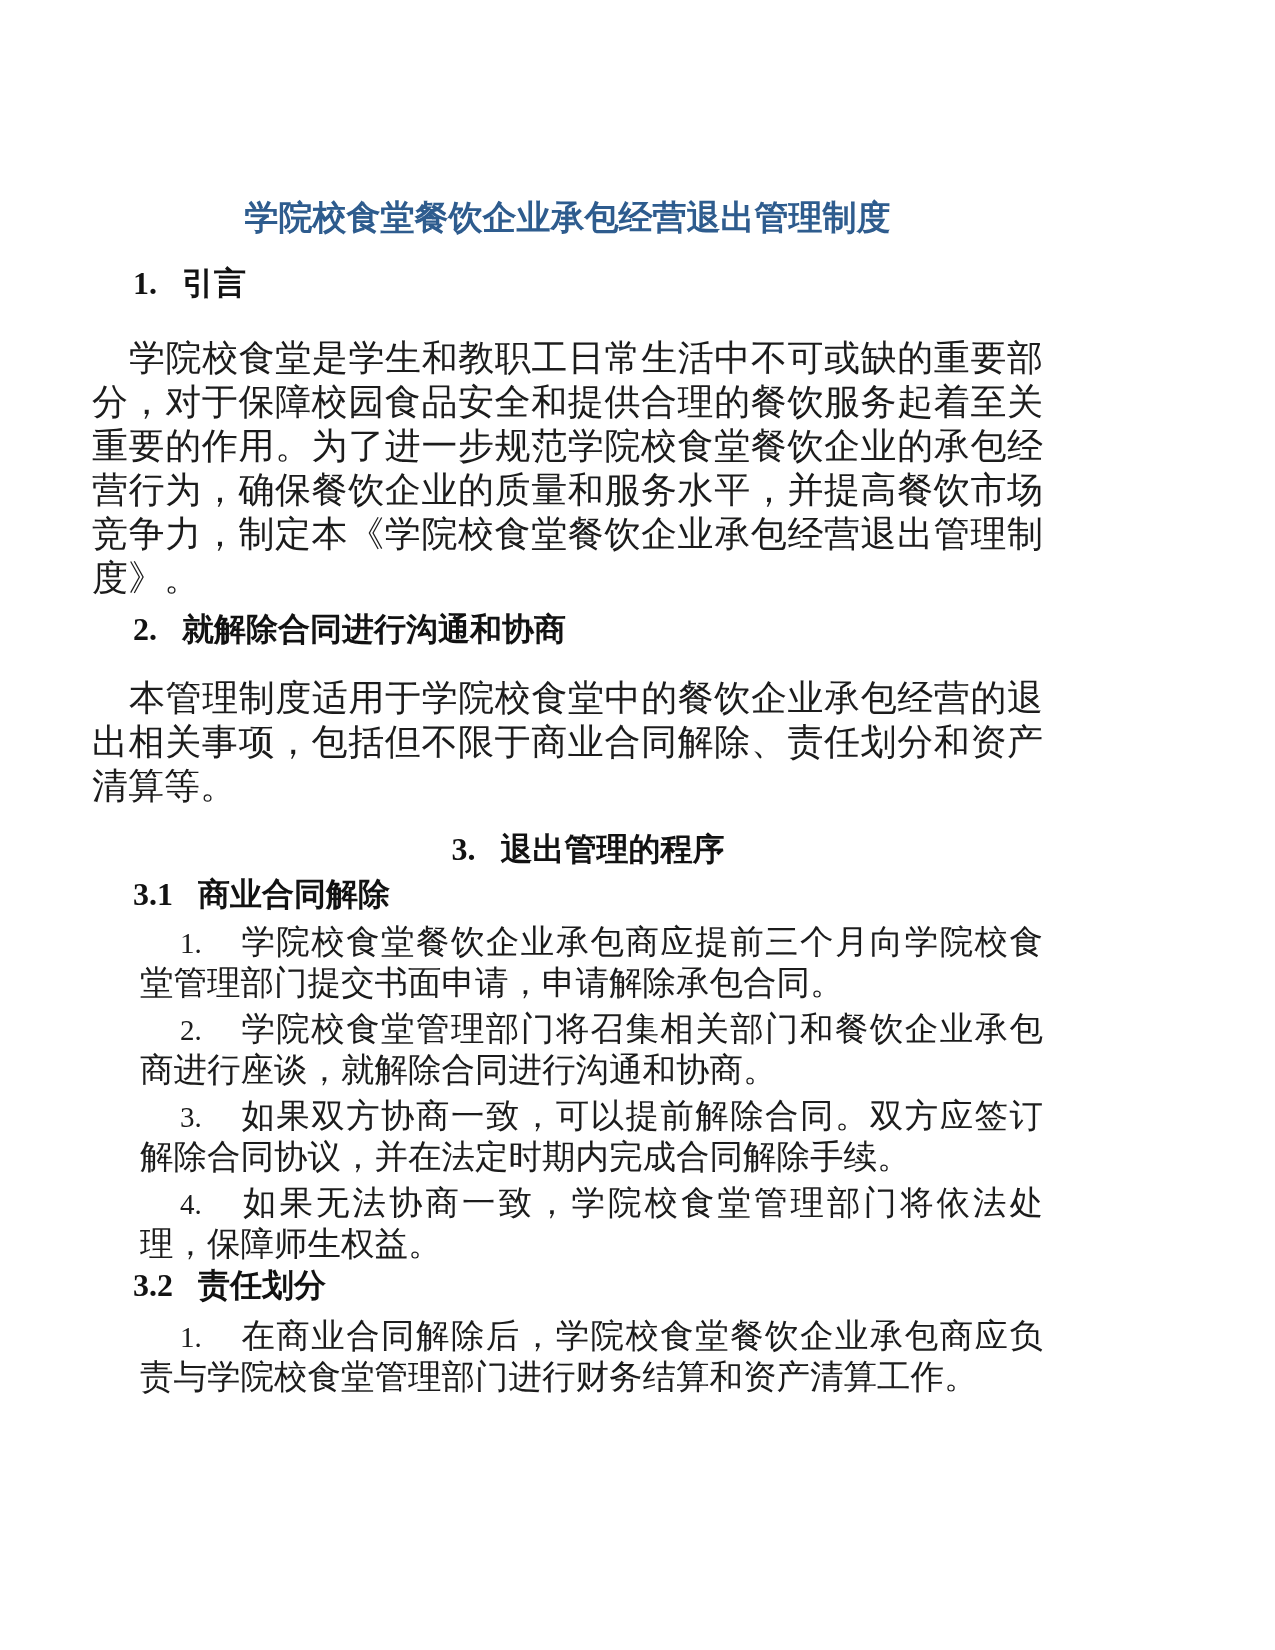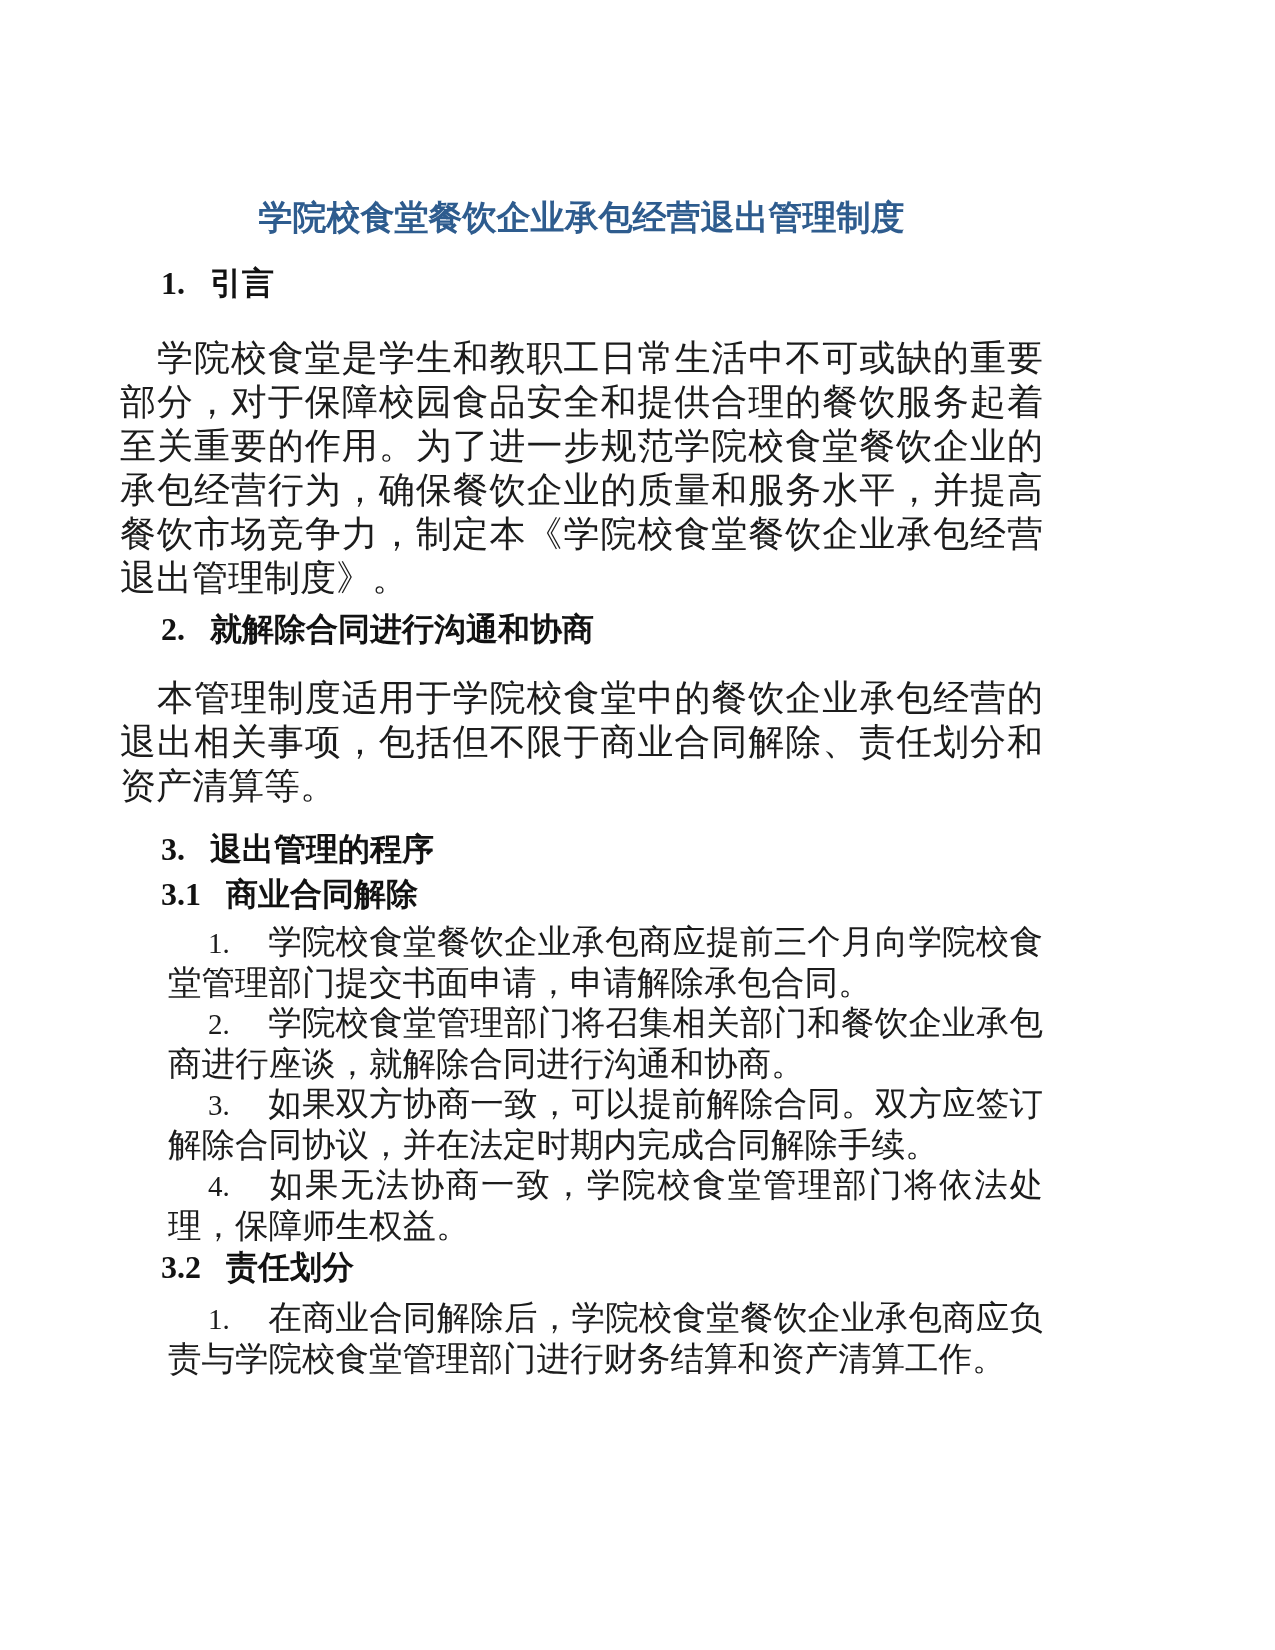--- a/index.html
+++ b/index.html
@@ -8,21 +8,21 @@
     height: 1650px;
     background: #ffffff;
     overflow: hidden;
     font-family: "Liberation Serif", serif;
     color: #161616;
   }
   .page {
     box-sizing: border-box;
     width: 1233px;
     height: 1650px;
-    padding: 194px 190px 0 120px;
+    padding: 194px 190px 0 92px;
     background: #ffffff;
   }
   .doc-title {
     font-family: "DejaVu Sans", sans-serif;
     font-weight: 700;
     font-size: 34px;
     line-height: 46px;
     text-align: center;
     color: #2E5C8E;
     margin: 0;
@@ -65,24 +65,24 @@
     font-size: 29px;
     text-indent: 0;
     font-family: "Liberation Serif", serif;
   }
   .wrap-any { line-break: anywhere; }
   
   .b-h-intro    { margin-top: 22px; }
   .b-p-intro    { margin-top: 32px; }
   .b-h-scope    { margin-top: 8px;  }
   .b-p-scope    { margin-top: 26px; }
-  .b-h-proc     { margin-top: 20px; }
+  .b-h-proc     { margin-top: 20px; text-align: center; }
   .b-h-contract { margin-top: 3px; }
   .b-item-first { margin-top: 7px;  }
-  .b-item       { margin-top: 0;  }
+  .b-item       { margin-top: 6px;  }
   .b-h-resp     { margin-top: 0;    }
   .b-item-resp  { margin-top: 10px; }
 </style>
 </head>
 <body>
 
 <div class="page">
 
   <div class="doc-title">学院校食堂餐饮企业承包经营退出管理制度</div>
 

